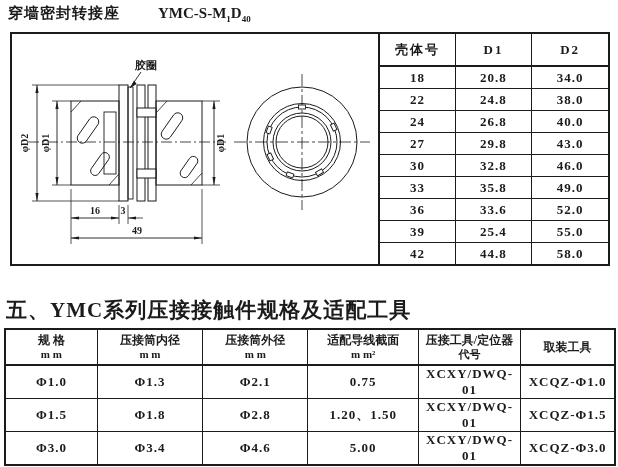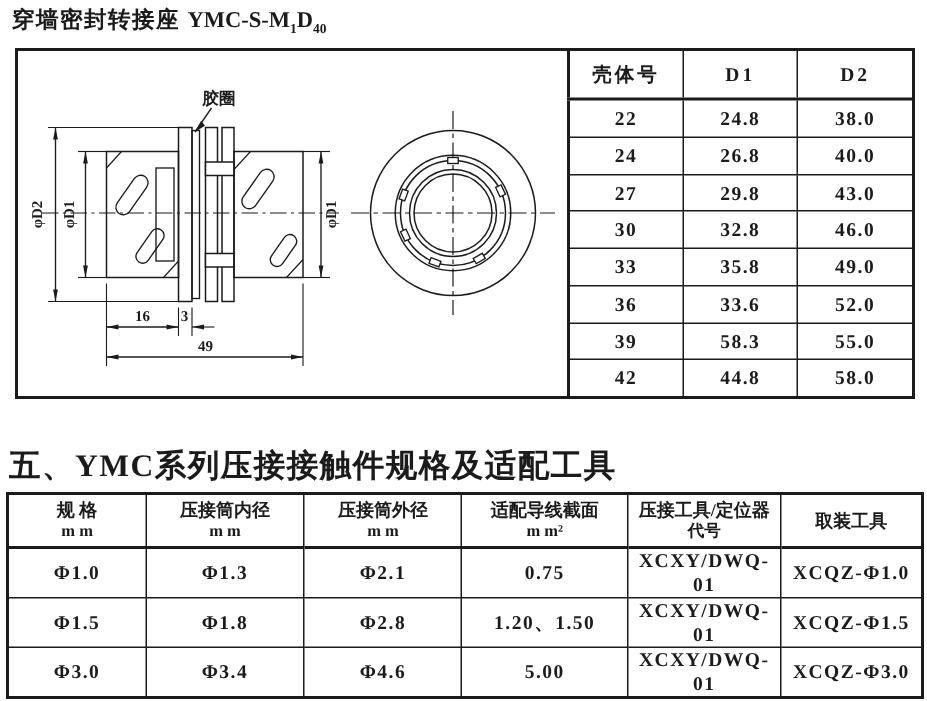--- a/index.html
+++ b/index.html
@@ -3,21 +3,21 @@
 <meta charset="utf-8">
 <style>
   html,body{margin:0;padding:0;}
   body{
     width:618px;height:467px;position:relative;overflow:hidden;
     background:#ffffff;color:#1b1b1b;
     font-family:"Liberation Serif","DejaVu Serif",serif;
   }
   
   .doc-title{position:absolute;left:8px;top:4px;font-size:15px;font-weight:bold;white-space:nowrap;}
-  .doc-title .cn{letter-spacing:1px;margin-right:5px;}
+  .doc-title .cn{letter-spacing:1px;margin-right:38px;}
   .doc-title sub{font-size:9px;}
   
   .upper-box{
     position:absolute;left:10px;top:32px;width:600px;height:234px;
     border:2px solid #1b1b1b;box-sizing:border-box;background:#fff;
   }
   .drawing-svg{position:absolute;left:0;top:0;}
   
   table{border-collapse:collapse;table-layout:fixed;}
   .shell-table{
@@ -169,20 +169,25 @@
   </svg>
 
   <table class="shell-table">
     <tbody>
         <tr>
       <th>壳体号</th>
       <th>D1</th>
       <th>D2</th>
     </tr>
     <tr>
+      <td>18</td>
+      <td>20.8</td>
+      <td>34.0</td>
+    </tr>
+    <tr>
       <td>22</td>
       <td>24.8</td>
       <td>38.0</td>
     </tr>
     <tr>
       <td>24</td>
       <td>26.8</td>
       <td>40.0</td>
     </tr>
     <tr>
@@ -200,21 +205,21 @@
       <td>35.8</td>
       <td>49.0</td>
     </tr>
     <tr>
       <td>36</td>
       <td>33.6</td>
       <td>52.0</td>
     </tr>
     <tr>
       <td>39</td>
-      <td>58.3</td>
+      <td>25.4</td>
       <td>55.0</td>
     </tr>
     <tr>
       <td>42</td>
       <td>44.8</td>
       <td>58.0</td>
     </tr>
   </tbody>
     </table>
 </div>

